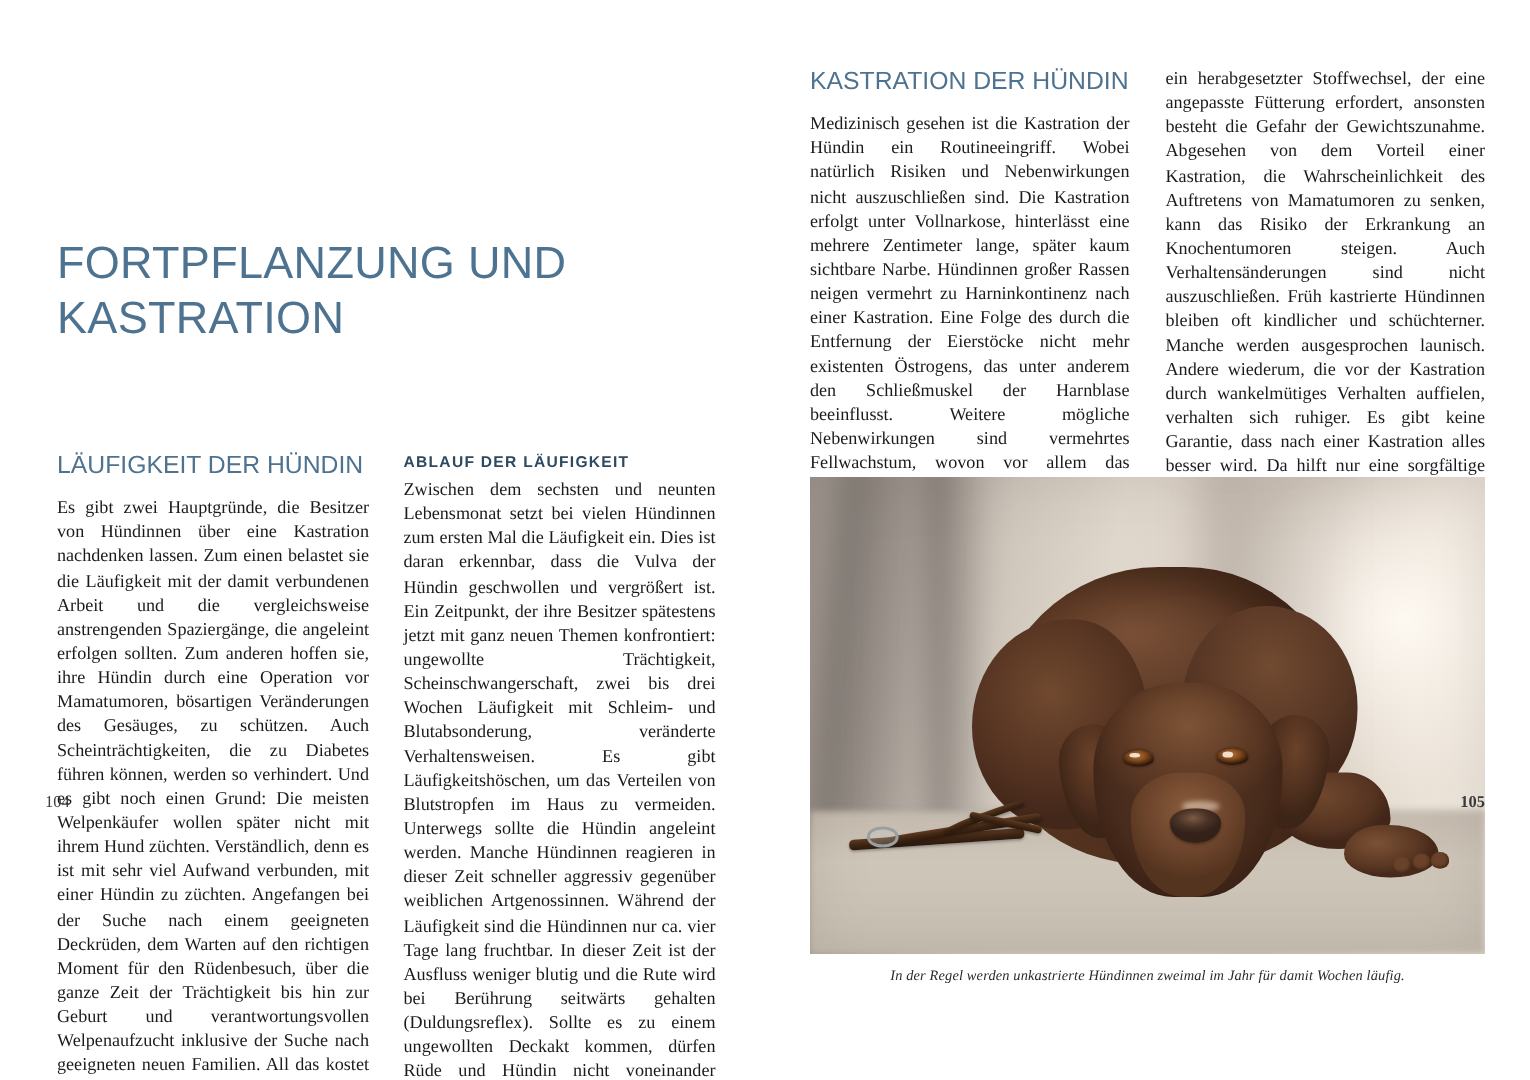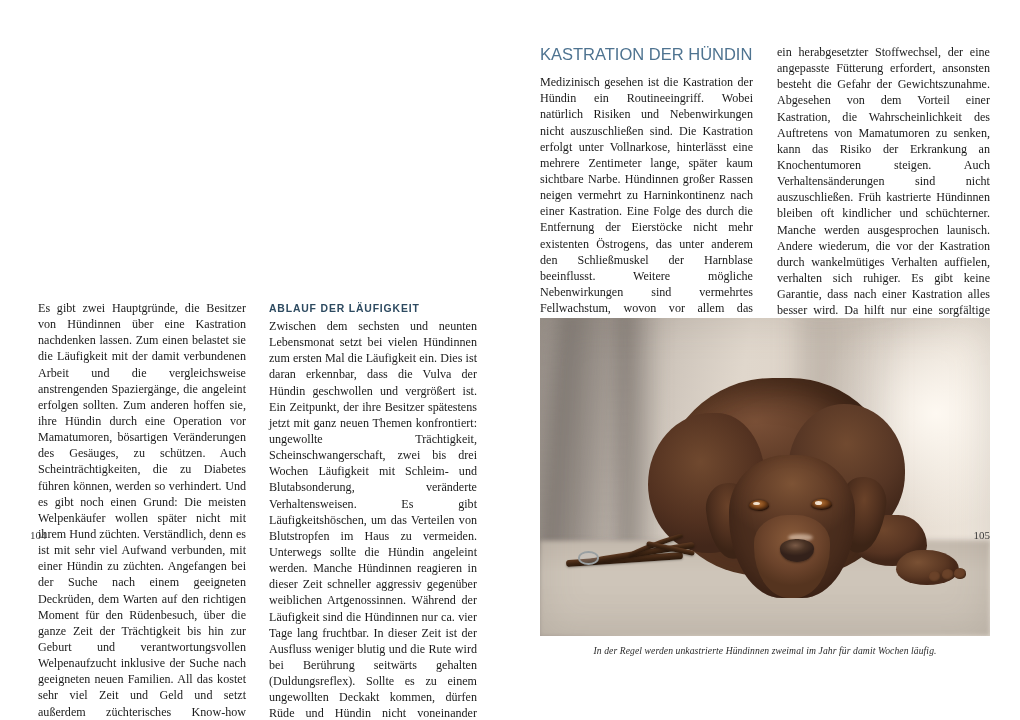--- a/index.html
+++ b/index.html
@@ -98,21 +98,21 @@
   }
 
   .page-number {
     position: absolute;
     bottom: 22px;
     font-family: "Liberation Serif", serif;
     font-size: 11px;
     color: #3a3a3a;
   }
   .pn-left  { left: 30px; }
-  .pn-right { right: 30px; }
+  .pn-right { right: 30px; font-weight: bold; }
 
   
   .page-right {
     padding: 0;
   }
 
   .cols-right {
     position: absolute;
     left: 30px;
     top: 44px;
@@ -338,25 +338,27 @@
   }
 </style>
 </head>
 <body>
 
 <div class="spread">
 
   <div class="page page-left">
 
     <div class="title-block">
+      <h1 class="chapter-title">FORTPFLANZUNG UND KASTRATION</h1>
     </div>
 
     <div class="cols-left">
 
       <div class="col">
+        <h2 class="section-head">LÄUFIGKEIT DER HÜNDIN</h2>
         <p class="body-text">Es gibt zwei Hauptgründe, die Besitzer von Hündinnen über eine Kastration nachdenken lassen. Zum einen belastet sie die Läufigkeit mit der damit verbundenen Arbeit und die vergleichsweise anstrengenden Spaziergänge, die angeleint erfolgen sollten. Zum anderen hoffen sie, ihre Hündin durch eine Operation vor Mamatumoren, bösartigen Veränderungen des Gesäuges, zu schützen. Auch Scheinträchtigkeiten, die zu Diabetes führen können, werden so verhindert. Und es gibt noch einen Grund: Die meisten Welpenkäufer wollen später nicht mit ihrem Hund züchten. Verständlich, denn es ist mit sehr viel Aufwand verbunden, mit einer Hündin zu züchten. Angefangen bei der Suche nach einem geeigneten Deckrüden, dem Warten auf den richtigen Moment für den Rüdenbesuch, über die ganze Zeit der Trächtigkeit bis hin zur Geburt und verantwortungsvollen Welpenaufzucht inklusive der Suche nach geeigneten neuen Familien. All das kostet sehr viel Zeit und Geld und setzt außerdem züchterisches Know-how voraus.</p>
       </div>
 
       <div class="col">
         <h3 class="sub-head">ABLAUF DER LÄUFIGKEIT</h3>
         <p class="body-text">Zwischen dem sechsten und neunten Lebensmonat setzt bei vielen Hündinnen zum ersten Mal die Läufigkeit ein. Dies ist daran erkennbar, dass die Vulva der Hündin geschwollen und vergrößert ist. Ein Zeitpunkt, der ihre Besitzer spätestens jetzt mit ganz neuen Themen konfrontiert: ungewollte Trächtigkeit, Scheinschwangerschaft, zwei bis drei Wochen Läufigkeit mit Schleim- und Blutabsonderung, veränderte Verhaltensweisen. Es gibt Läufigkeitshöschen, um das Verteilen von Blutstropfen im Haus zu vermeiden. Unterwegs sollte die Hündin angeleint werden. Manche Hündinnen reagieren in dieser Zeit schneller aggressiv gegenüber weiblichen Artgenossinnen. Während der Läufigkeit sind die Hündinnen nur ca. vier Tage lang fruchtbar. In dieser Zeit ist der Ausfluss weniger blutig und die Rute wird bei Berührung seitwärts gehalten (Duldungsreflex). Sollte es zu einem ungewollten Deckakt kommen, dürfen Rüde und Hündin nicht voneinander getrennt werden. Der Schwellkörper des Penis würde der Hündin bei einer gewaltsamen Trennung innere Verletzungen zufügen.</p>
       </div>
 
     </div>
 

